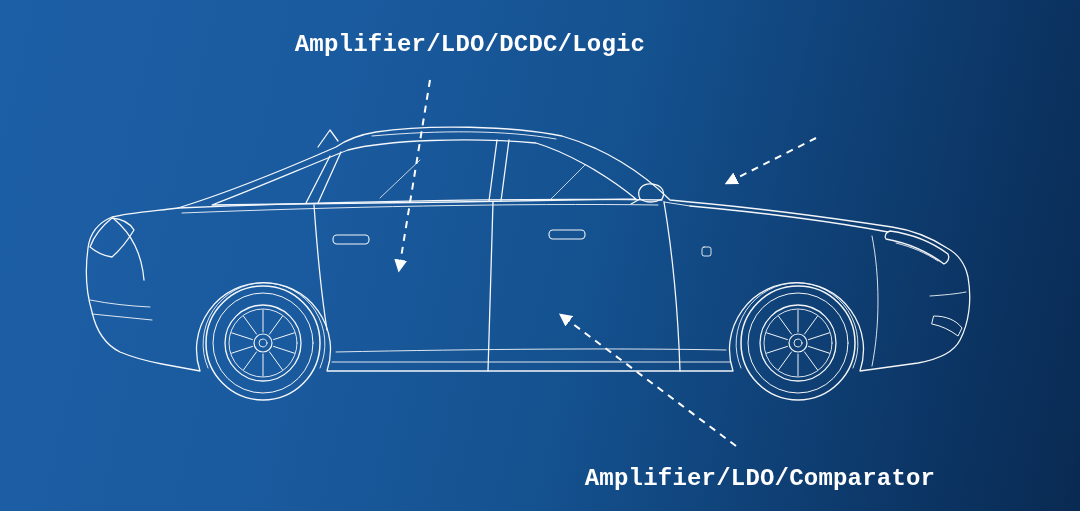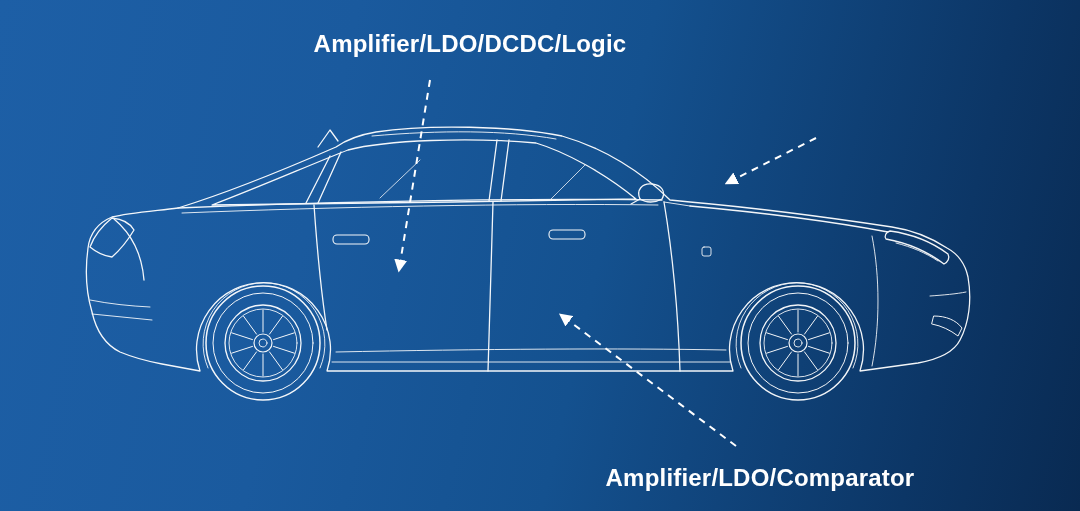--- a/index.html
+++ b/index.html
@@ -2,21 +2,21 @@
 <html><head>
 <meta charset="utf-8">
 <style>
   html, body { margin: 0; padding: 0; background: #0a2c55; }
   .stage {
     position: relative;
     width: 1080px;
     height: 511px;
     overflow: hidden;
     background: linear-gradient(103deg, #1d5fa6 0%, #1a5a9e 30%, #14518f 55%, #0c3666 85%, #092a52 100%);
-    font-family: Liberation Sans, sans-serif;
+    font-family: Liberation Mono, monospace;
   }
   svg.layer {
     position: absolute;
     left: 0; top: 0;
     width: 1080px; height: 511px;
     display: block;
   }
   .annotation-label {
     position: absolute;
     transform: translate(-50%, -50%);

